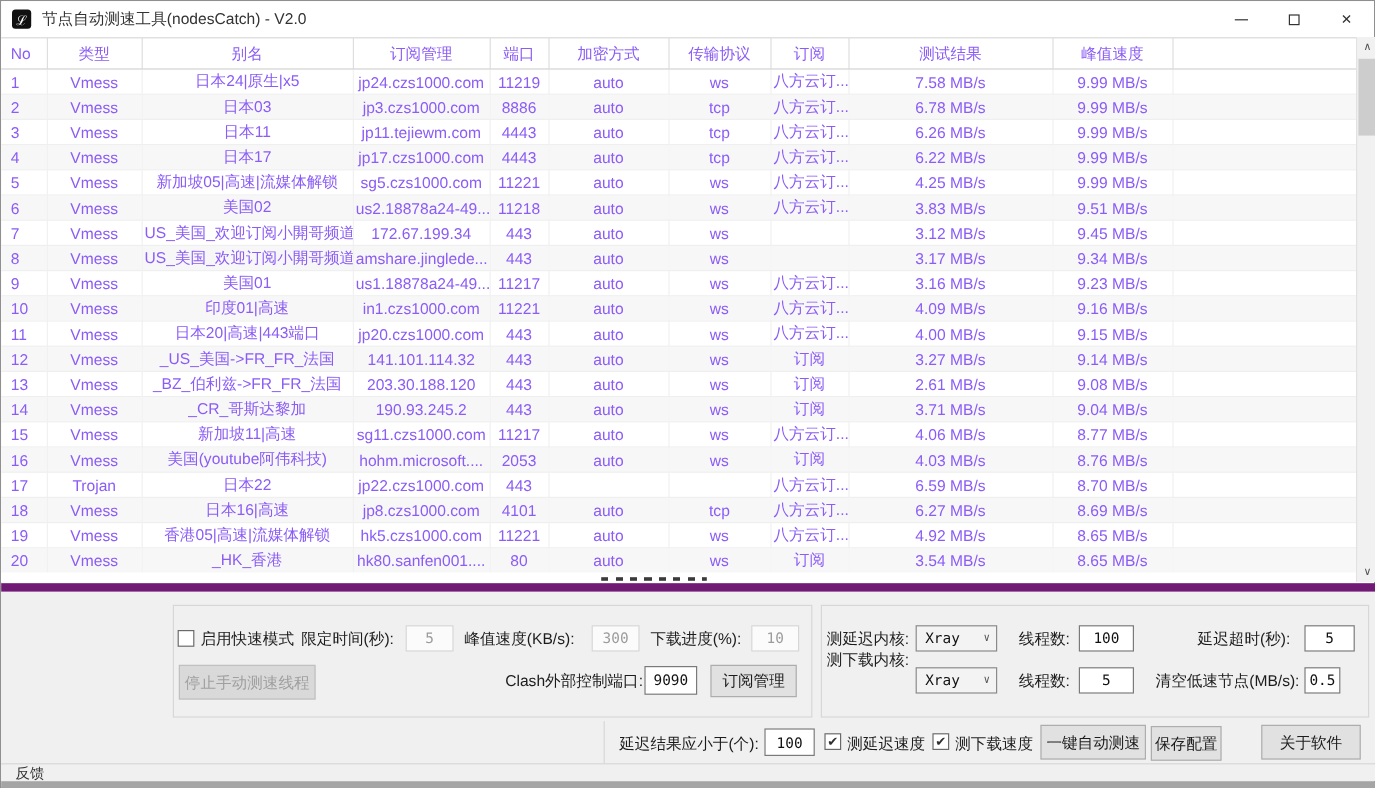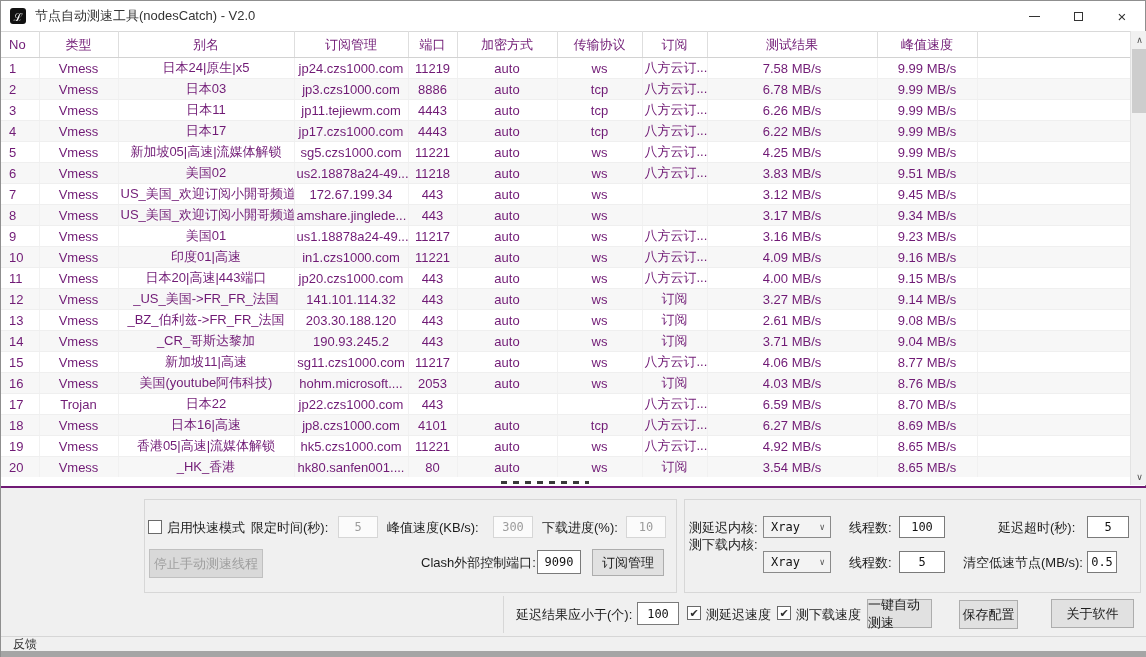--- a/index.html
+++ b/index.html
@@ -16,21 +16,21 @@
               font-family:"DejaVu Serif",serif; font-size:11px; margin-left:9px; }
   .title-text { font-size:13px; color:#333; margin-left:9px; }
   .win-controls { position:absolute; right:1px; top:0; height:30px; display:flex; }
   .win-btn { width:44px; height:30px; display:flex; align-items:center; justify-content:center;
              color:#333; font-size:15px; cursor:default; }
   .min-bar { width:11px; height:1px; background:#333; display:block; }
   .max-box { width:9px; height:9px; border:1px solid #333; display:block; }
 
   
   .table-area { position:absolute; left:0; top:30px; width:1146px; height:454px; background:#fff; }
-  table { border-collapse:collapse; table-layout:fixed; width:1129px; font-size:13px; color:#701a75; }
+  table { border-collapse:collapse; table-layout:fixed; width:1129px; font-size:13px; color:#8b5cf6; }
   th { font-weight:normal; height:26px; border-right:1px solid #dedede; border-bottom:1px solid #d2d2d2;
        border-top:1px solid #d9d9d9; background:#fff; text-align:center; overflow:hidden; white-space:nowrap; }
   td { height:21px; border-right:1px solid #f1f1f1; border-bottom:1px solid #efefef;
        text-align:center; overflow:hidden; white-space:nowrap; padding:0 2px; }
   tbody tr:nth-child(even) td { background:#f7f7f7; }
   td.c0, th.c0 { text-align:left; padding-left:8px; }
   th.c10, td.c10 { border-right:none; }
 
   
   .partial-row { position:absolute; left:0; top:446px; width:1129px; height:8px; overflow:hidden; background:#fff; }
@@ -41,21 +41,21 @@
   
   .vscroll { position:absolute; right:0; top:0; width:17px; height:454px; background:#f1f1f1;
              border-left:1px solid #e2e2e2; }
   .sb-btn { position:absolute; left:0; width:17px; height:17px; display:flex; align-items:center;
             justify-content:center; font-size:9px; color:#505050; background:#f1f1f1; }
   .sb-up { top:0; } .sb-down { bottom:0; }
   .sb-thumb { position:absolute; left:1px; top:18px; width:15px; height:64px; background:#cdcdcd; }
 
   
   .panel { position:absolute; left:0; top:485px; width:1146px; height:150px; background:#f0f0f0;
-           border-top:2px solid #701a75; font-size:13px; color:#1c1c1c; }
+           border-top:7px solid #701a75; font-size:13px; color:#1c1c1c; }
   .groupbox { position:absolute; border:1px solid #d7d7d7; }
   .g1 { left:143px; top:11px; width:533px; height:94px; }
   .g2 { left:683px; top:11px; width:457px; height:94px; }
   .vsep { position:absolute; left:502px; top:108px; width:1px; height:37px; background:#d7d7d7; }
 
   .plabel { position:absolute; white-space:nowrap; }
   .pinput { position:absolute; height:22px; background:#fff; border:1px solid #7a7a7a;
             display:flex; align-items:center; justify-content:center;
             font-family:"DejaVu Sans Mono",monospace; font-size:12px; color:#111; }
   .pinput.disabled { background:#fbfbfb; border:1px solid #d6d6d6; color:#9c9c9c; }
@@ -439,21 +439,21 @@
     <span class="pinput" style="left:898px; top:63px; width:46px">5</span>
     <span class="plabel" style="left:962px; top:66px">清空低速节点(MB/s):</span>
     <span class="pinput" style="left:1086px; top:63px; width:30px">0.5</span>
 
     <span class="plabel" style="left:515px; top:118px">延迟结果应小于(个):</span>
     <span class="pinput" style="left:636px; top:114px; width:42px; height:23px">100</span>
     <span class="checkbox checked" style="left:686px; top:118px"></span>
     <span class="plabel" style="left:705px; top:118px">测延迟速度</span>
     <span class="checkbox checked" style="left:776px; top:118px"></span>
     <span class="plabel" style="left:795px; top:118px">测下载速度</span>
-    <div class="btn" style="left:866px; top:111px; width:65px; height:29px">一键自动测速</div>
+    <div class="btn" style="left:866px; top:111px; width:88px; height:29px">一键自动测速</div>
     <div class="btn" style="left:958px; top:112px; width:59px; height:29px">保存配置</div>
     <div class="btn" style="left:1050px; top:111px; width:83px; height:29px">关于软件</div>
   </div>
 
   <div class="statusbar">
     <span>反馈</span>
   </div>
   <div class="bottom-strip"></div>
 </div>
 

